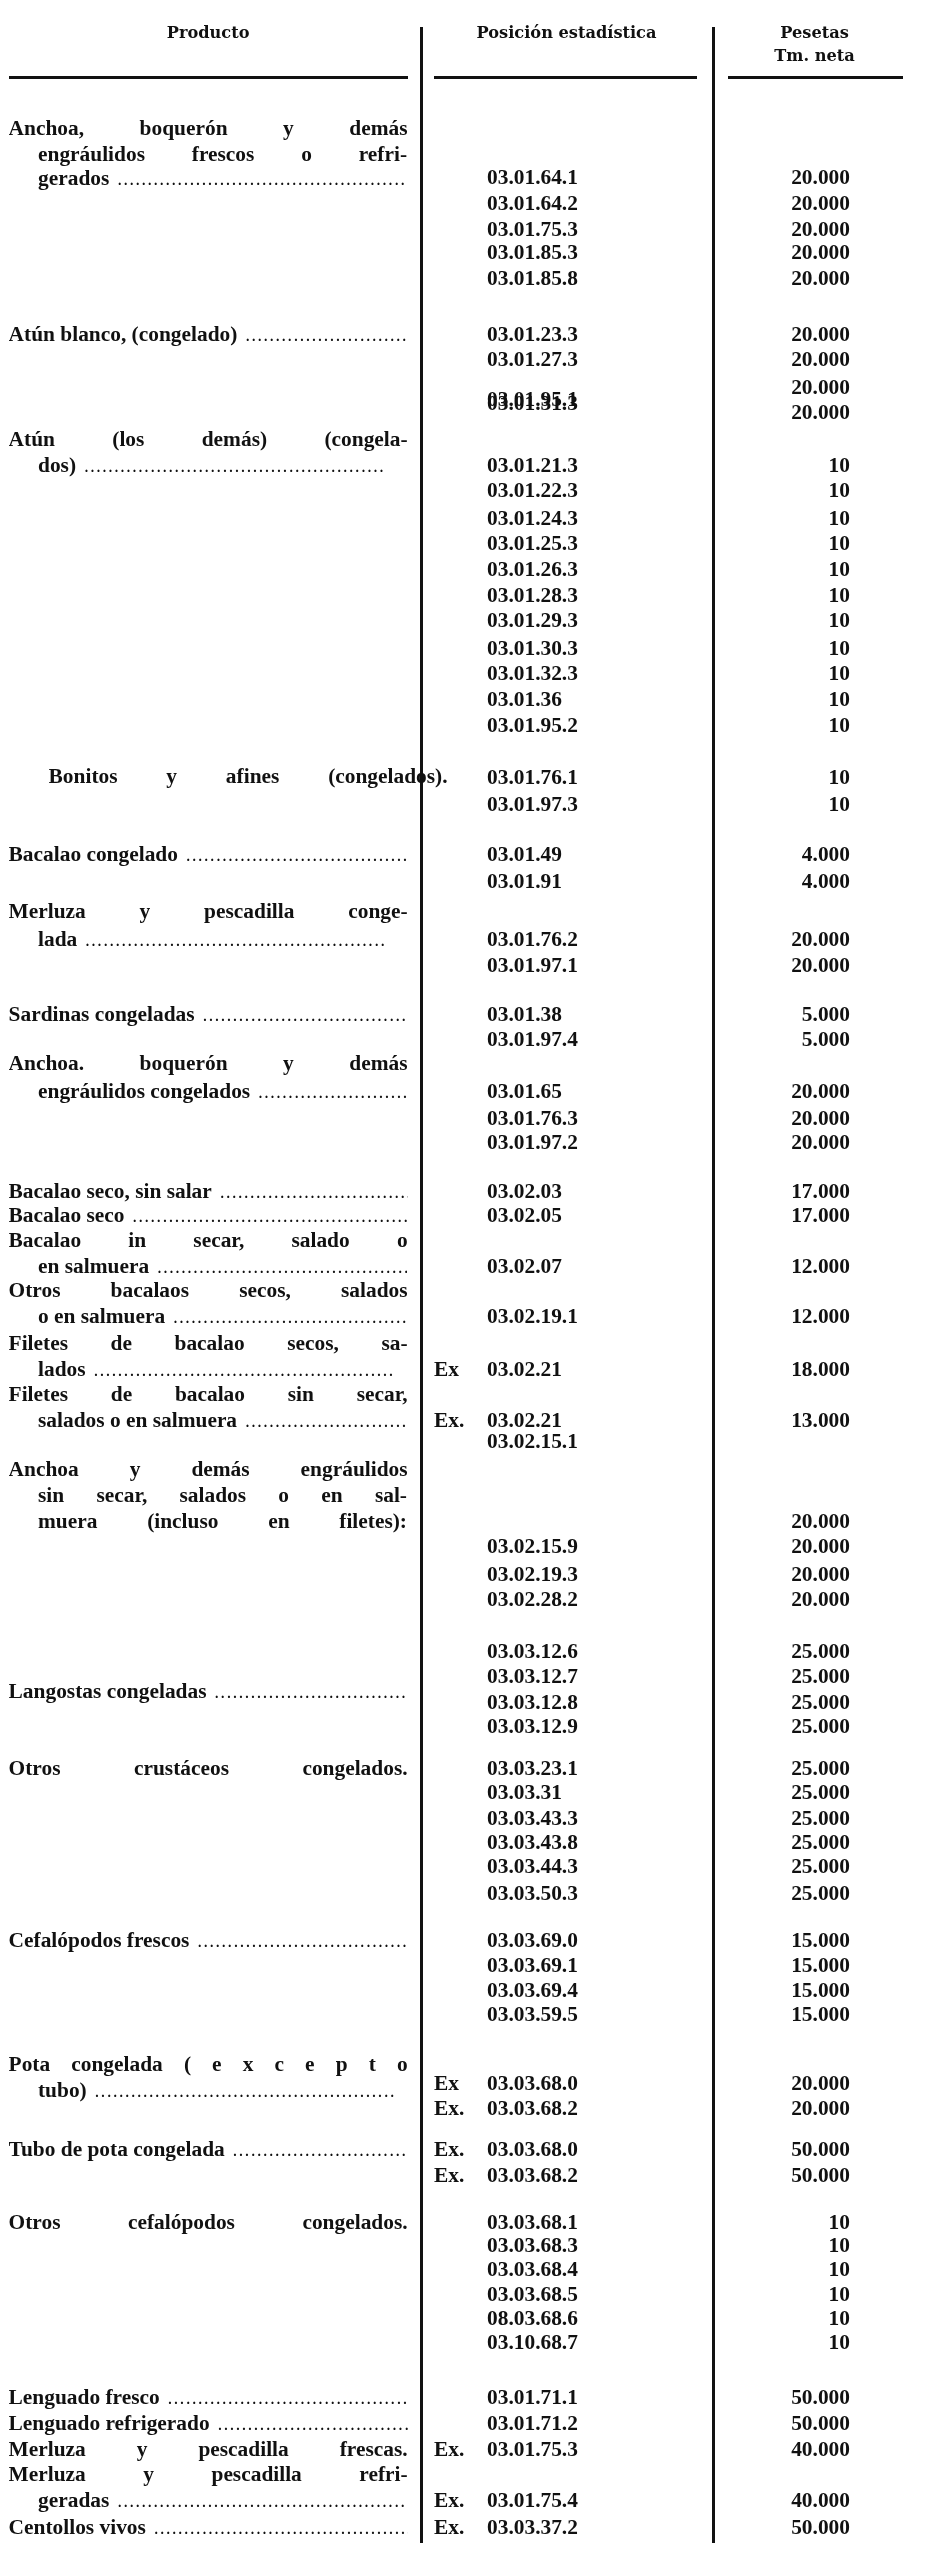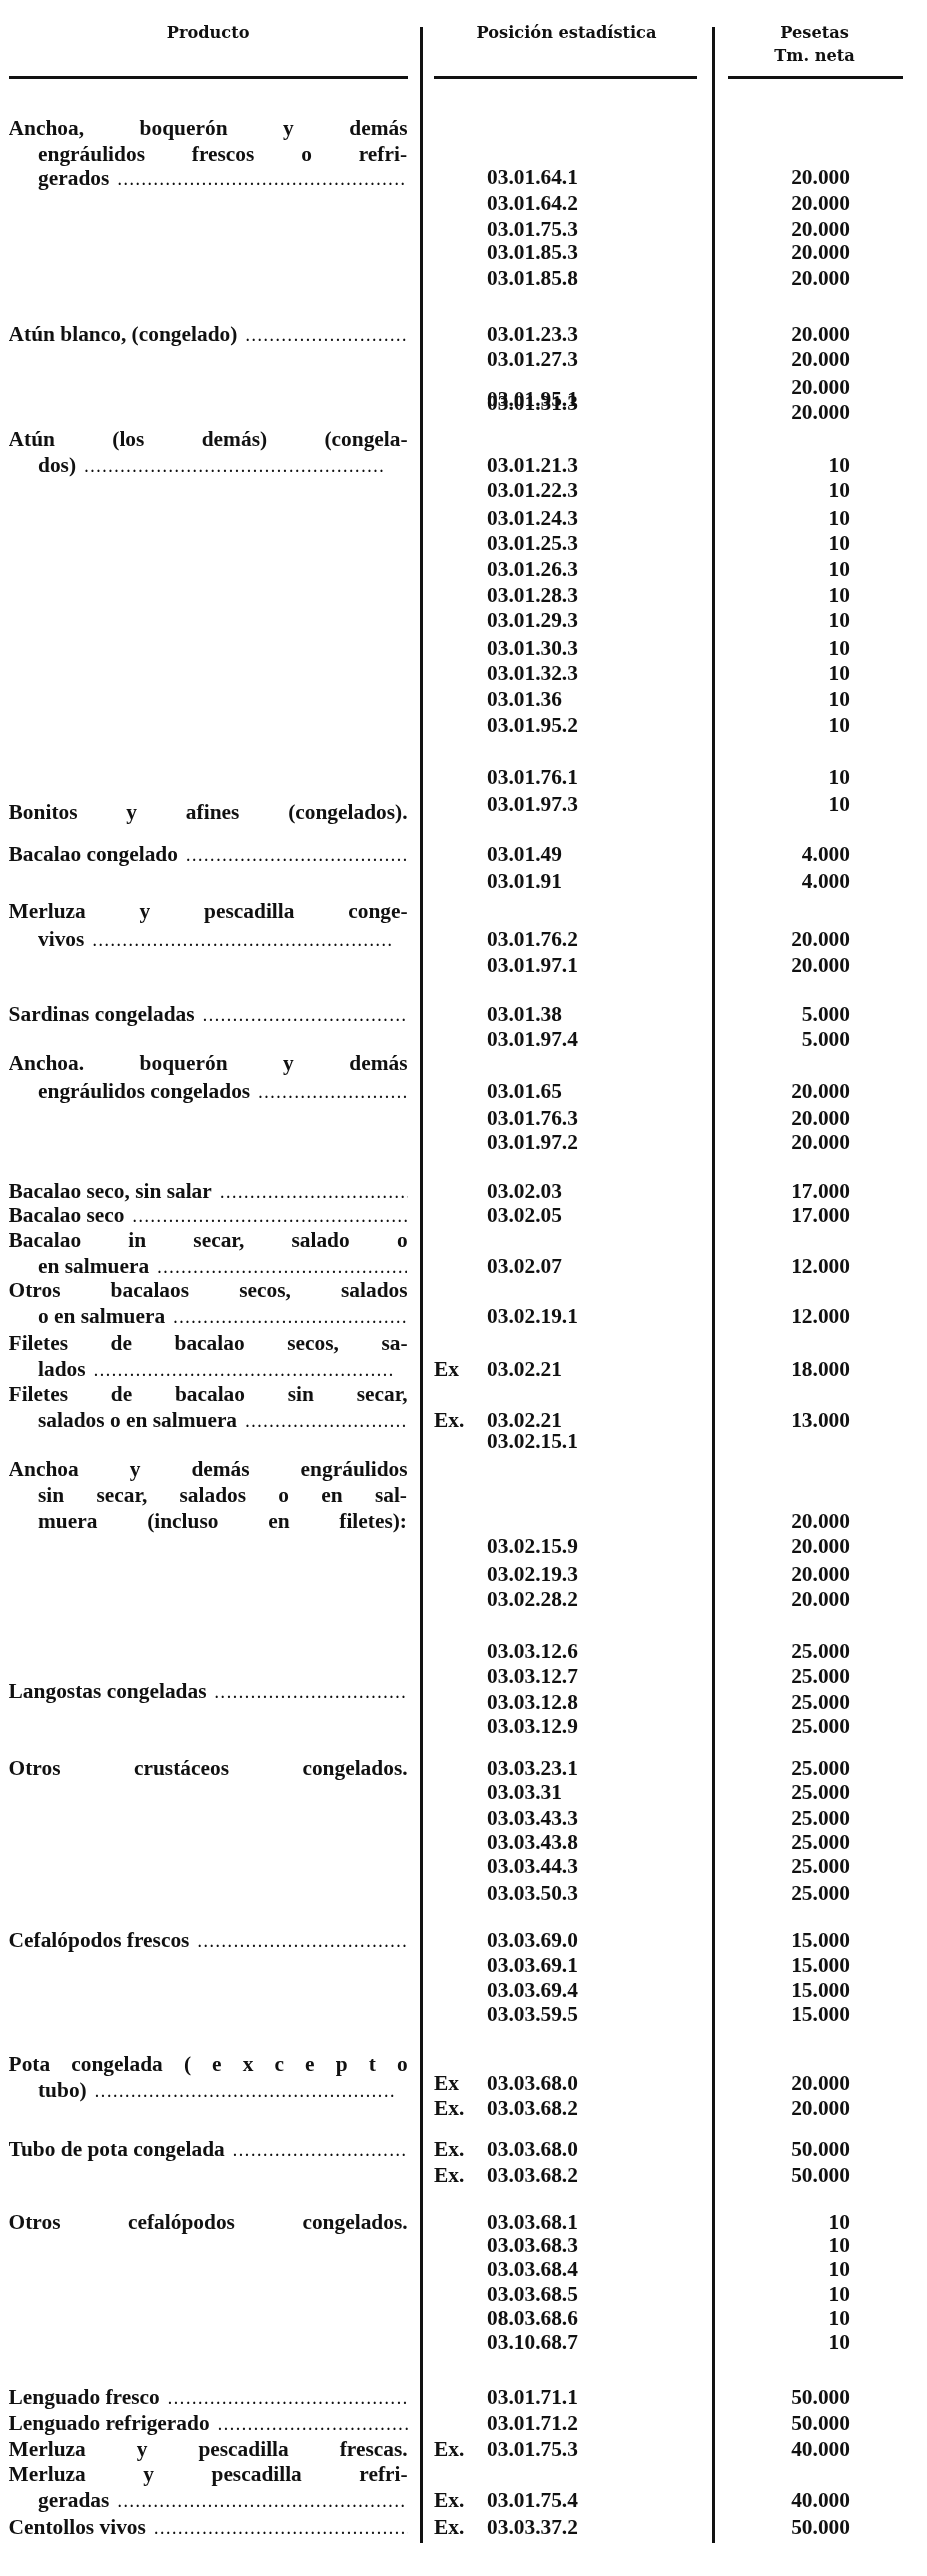--- a/index.html
+++ b/index.html
@@ -51,32 +51,32 @@
       <span class="txt">Atún blanco, (congelado)</span>
       <span class="dots">..................................................</span>
     </div>
     <div class="line prod just" style="top: 426px;">
       <span class="txt">Atún (los demás) (congela-</span>
     </div>
     <div class="line prod indent" style="top: 452px;">
       <span class="txt">dos)</span>
       <span class="dots">..................................................</span>
     </div>
-    <div class="line prod just" style="top: 799px;">
+    <div class="line prod just" style="top: 763px; margin-left: 40px;">
       <span class="txt">Bonitos y afines (congelados).</span>
     </div>
     <div class="line prod" style="top: 841px;">
       <span class="txt">Bacalao congelado</span>
       <span class="dots">..................................................</span>
     </div>
     <div class="line prod just" style="top: 898px;">
       <span class="txt">Merluza y pescadilla conge-</span>
     </div>
     <div class="line prod indent" style="top: 926px;">
-      <span class="txt">vivos</span>
+      <span class="txt">lada</span>
       <span class="dots">..................................................</span>
     </div>
     <div class="line prod" style="top: 1001px;">
       <span class="txt">Sardinas congeladas</span>
       <span class="dots">..................................................</span>
     </div>
     <div class="line prod just" style="top: 1050px;">
       <span class="txt">Anchoa. boquerón y demás</span>
     </div>
     <div class="line prod indent" style="top: 1078px;">

